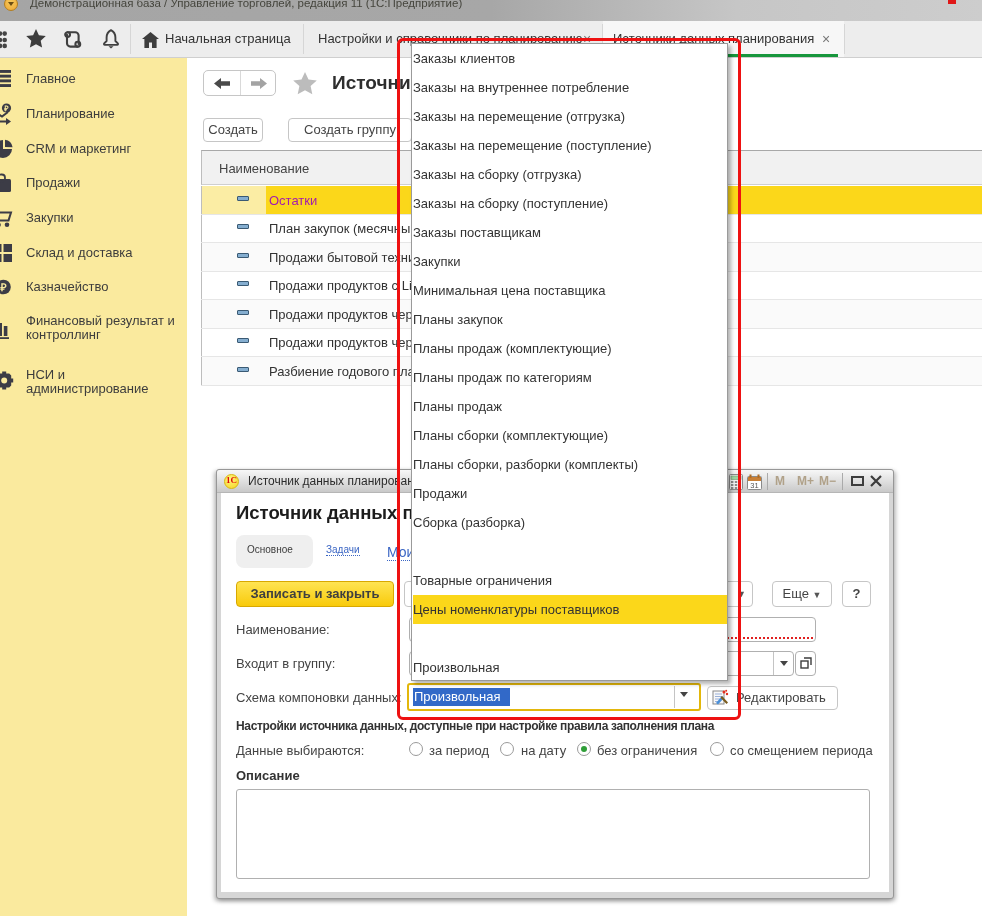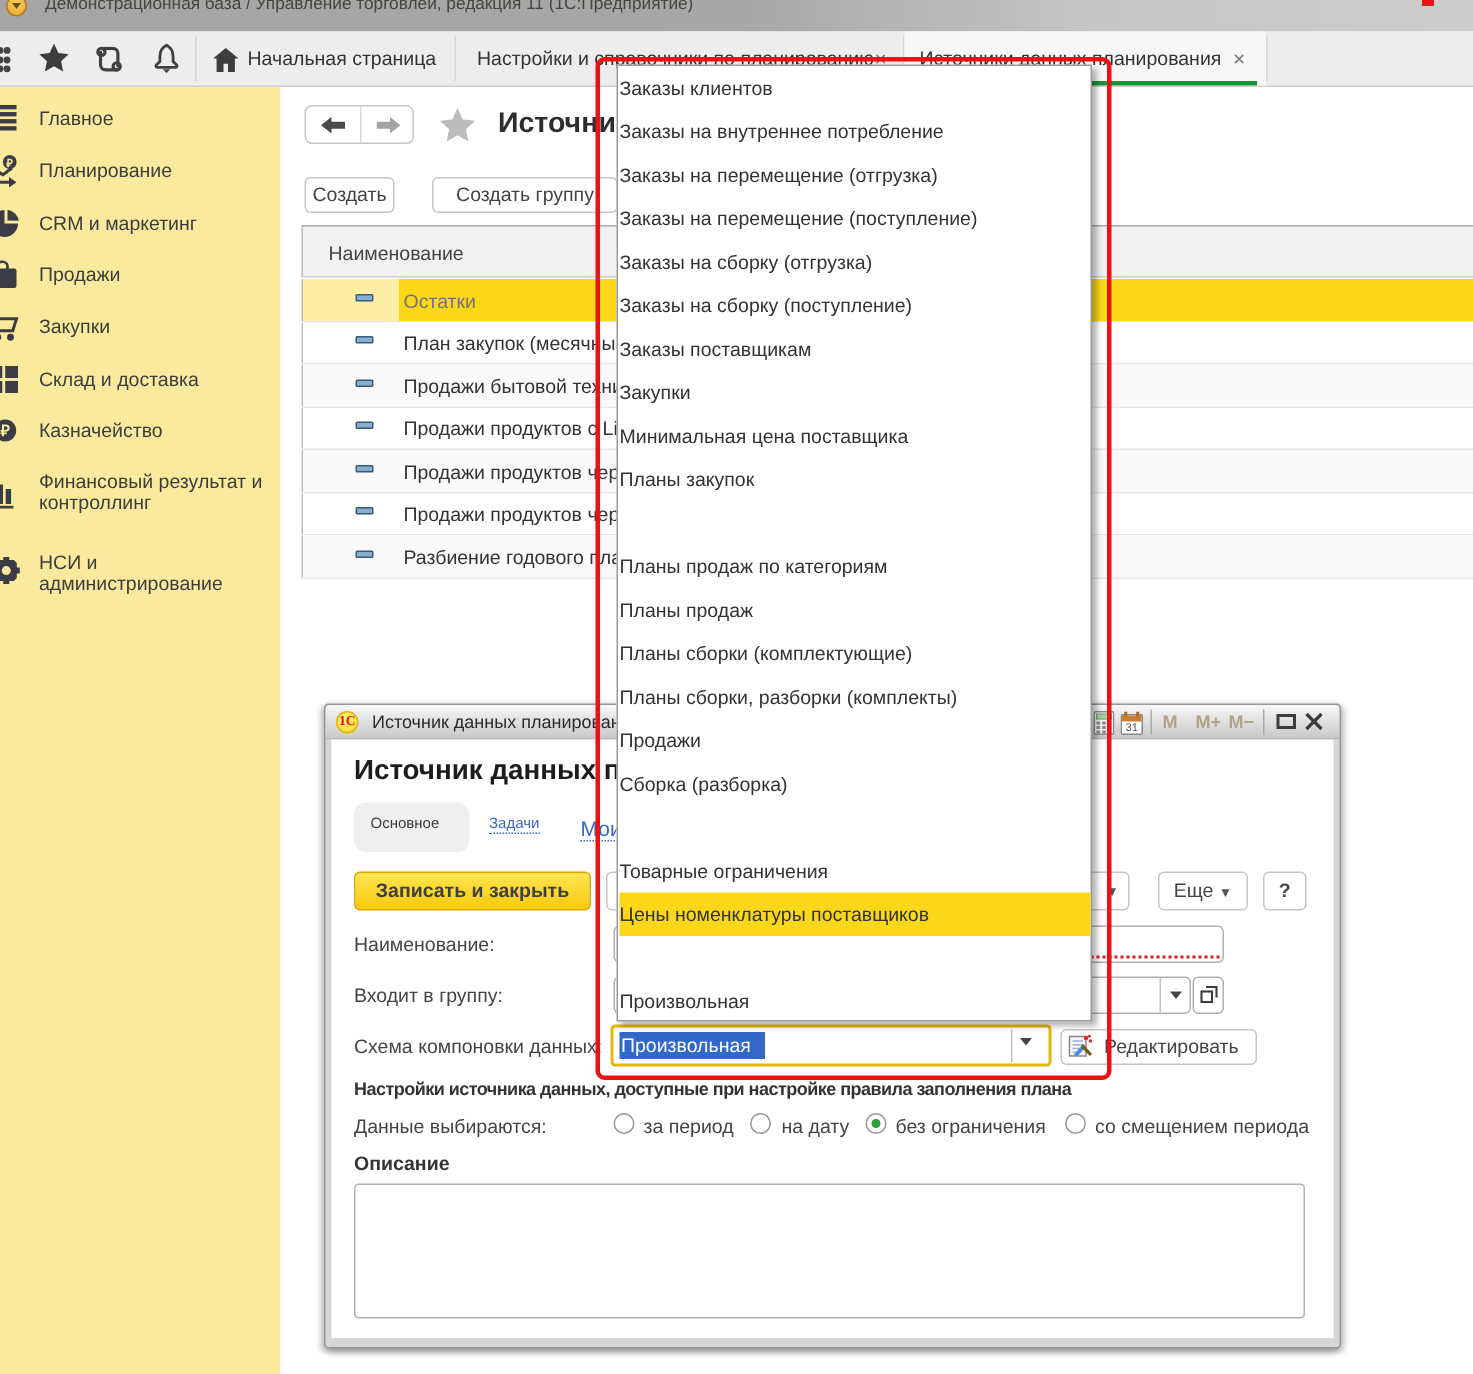--- a/index.html
+++ b/index.html
@@ -206,21 +206,21 @@
 
 <div class="btn abs" style="left:203px;top:118px;width:60px;height:24px;line-height:22px">Создать</div>
 <div class="btn abs" style="left:288px;top:118px;width:124px;height:24px;line-height:22px">Создать группу</div>
 
 <div id="listwrap">
   <div class="trow" style="top:150px;height:35px;background:#f1f1f1;border-top:1px solid #a8a8a8;border-left:1px solid #bdbdbd;border-bottom:1px solid #cfcfcf"></div>
   <div class="rtext" style="left:219px;top:161px;color:#444">Наименование</div>
   <div class="trow" style="top:186.0px;height:27.5px;background:#fbeda4;border-left:1px solid #bdbdbd"></div>
   <div class="trow" style="left:266px;top:186.0px;width:716px;height:27.5px;background:#fbd71a"></div>
   <div class="dash" style="top:195.75px"></div>
-  <div class="rtext" style="left:269px;top:192.75px;color:#737373">Остатки</div>
+  <div class="rtext" style="left:269px;top:192.75px;color:#a21caf">Остатки</div>
   <div class="trow" style="top:213.5px;height:1px;background:#e6e6e6"></div>
   <div class="trow" style="top:214.5px;height:27.5px;background:#fff;border-left:1px solid #bdbdbd"></div>
   <div class="dash" style="top:224.25px"></div>
   <div class="rtext" style="left:269px;top:221.25px;color:#333">План закупок (месячный)</div>
   <div class="trow" style="top:242.0px;height:1px;background:#e6e6e6"></div>
   <div class="trow" style="top:243.0px;height:27.5px;background:#fafafa;border-left:1px solid #bdbdbd"></div>
   <div class="dash" style="top:252.75px"></div>
   <div class="rtext" style="left:269px;top:249.75px;color:#333">Продажи бытовой техники (месячный)</div>
   <div class="trow" style="top:270.5px;height:1px;background:#e6e6e6"></div>
   <div class="trow" style="top:271.5px;height:27.5px;background:#fff;border-left:1px solid #bdbdbd"></div>
@@ -350,20 +350,21 @@
   <div class="dditem" style="top:0">Заказы клиентов</div>
   <div class="dditem" style="top:29px">Заказы на внутреннее потребление</div>
   <div class="dditem" style="top:58px">Заказы на перемещение (отгрузка)</div>
   <div class="dditem" style="top:87px">Заказы на перемещение (поступление)</div>
   <div class="dditem" style="top:116px">Заказы на сборку (отгрузка)</div>
   <div class="dditem" style="top:174px">Заказы поставщикам</div>
   <div class="dditem" style="top:145px">Заказы на сборку (поступление)</div>
   <div class="dditem" style="top:203px">Закупки</div>
   <div class="dditem" style="top:232px">Минимальная цена поставщика</div>
   <div class="dditem" style="top:261px">Планы закупок</div>
+  <div class="dditem" style="top:290px">Планы продаж (комплектующие)</div>
   <div class="dditem" style="top:319px">Планы продаж по категориям</div>
   <div class="dditem" style="top:348px">Планы продаж</div>
   <div class="dditem" style="top:377px">Планы сборки (комплектующие)</div>
   <div class="dditem" style="top:406px">Планы сборки, разборки (комплекты)</div>
   <div class="dditem" style="top:435px">Продажи</div>
   <div class="dditem" style="top:464px">Сборка (разборка)</div>
   <div class="dditem" style="top:522px">Товарные ограничения</div>
   <div class="dditem" style="top:551px;background:#fbd71a">Цены номенклатуры поставщиков</div>
   <div class="dditem" style="top:609px">Произвольная</div>
 </div>

